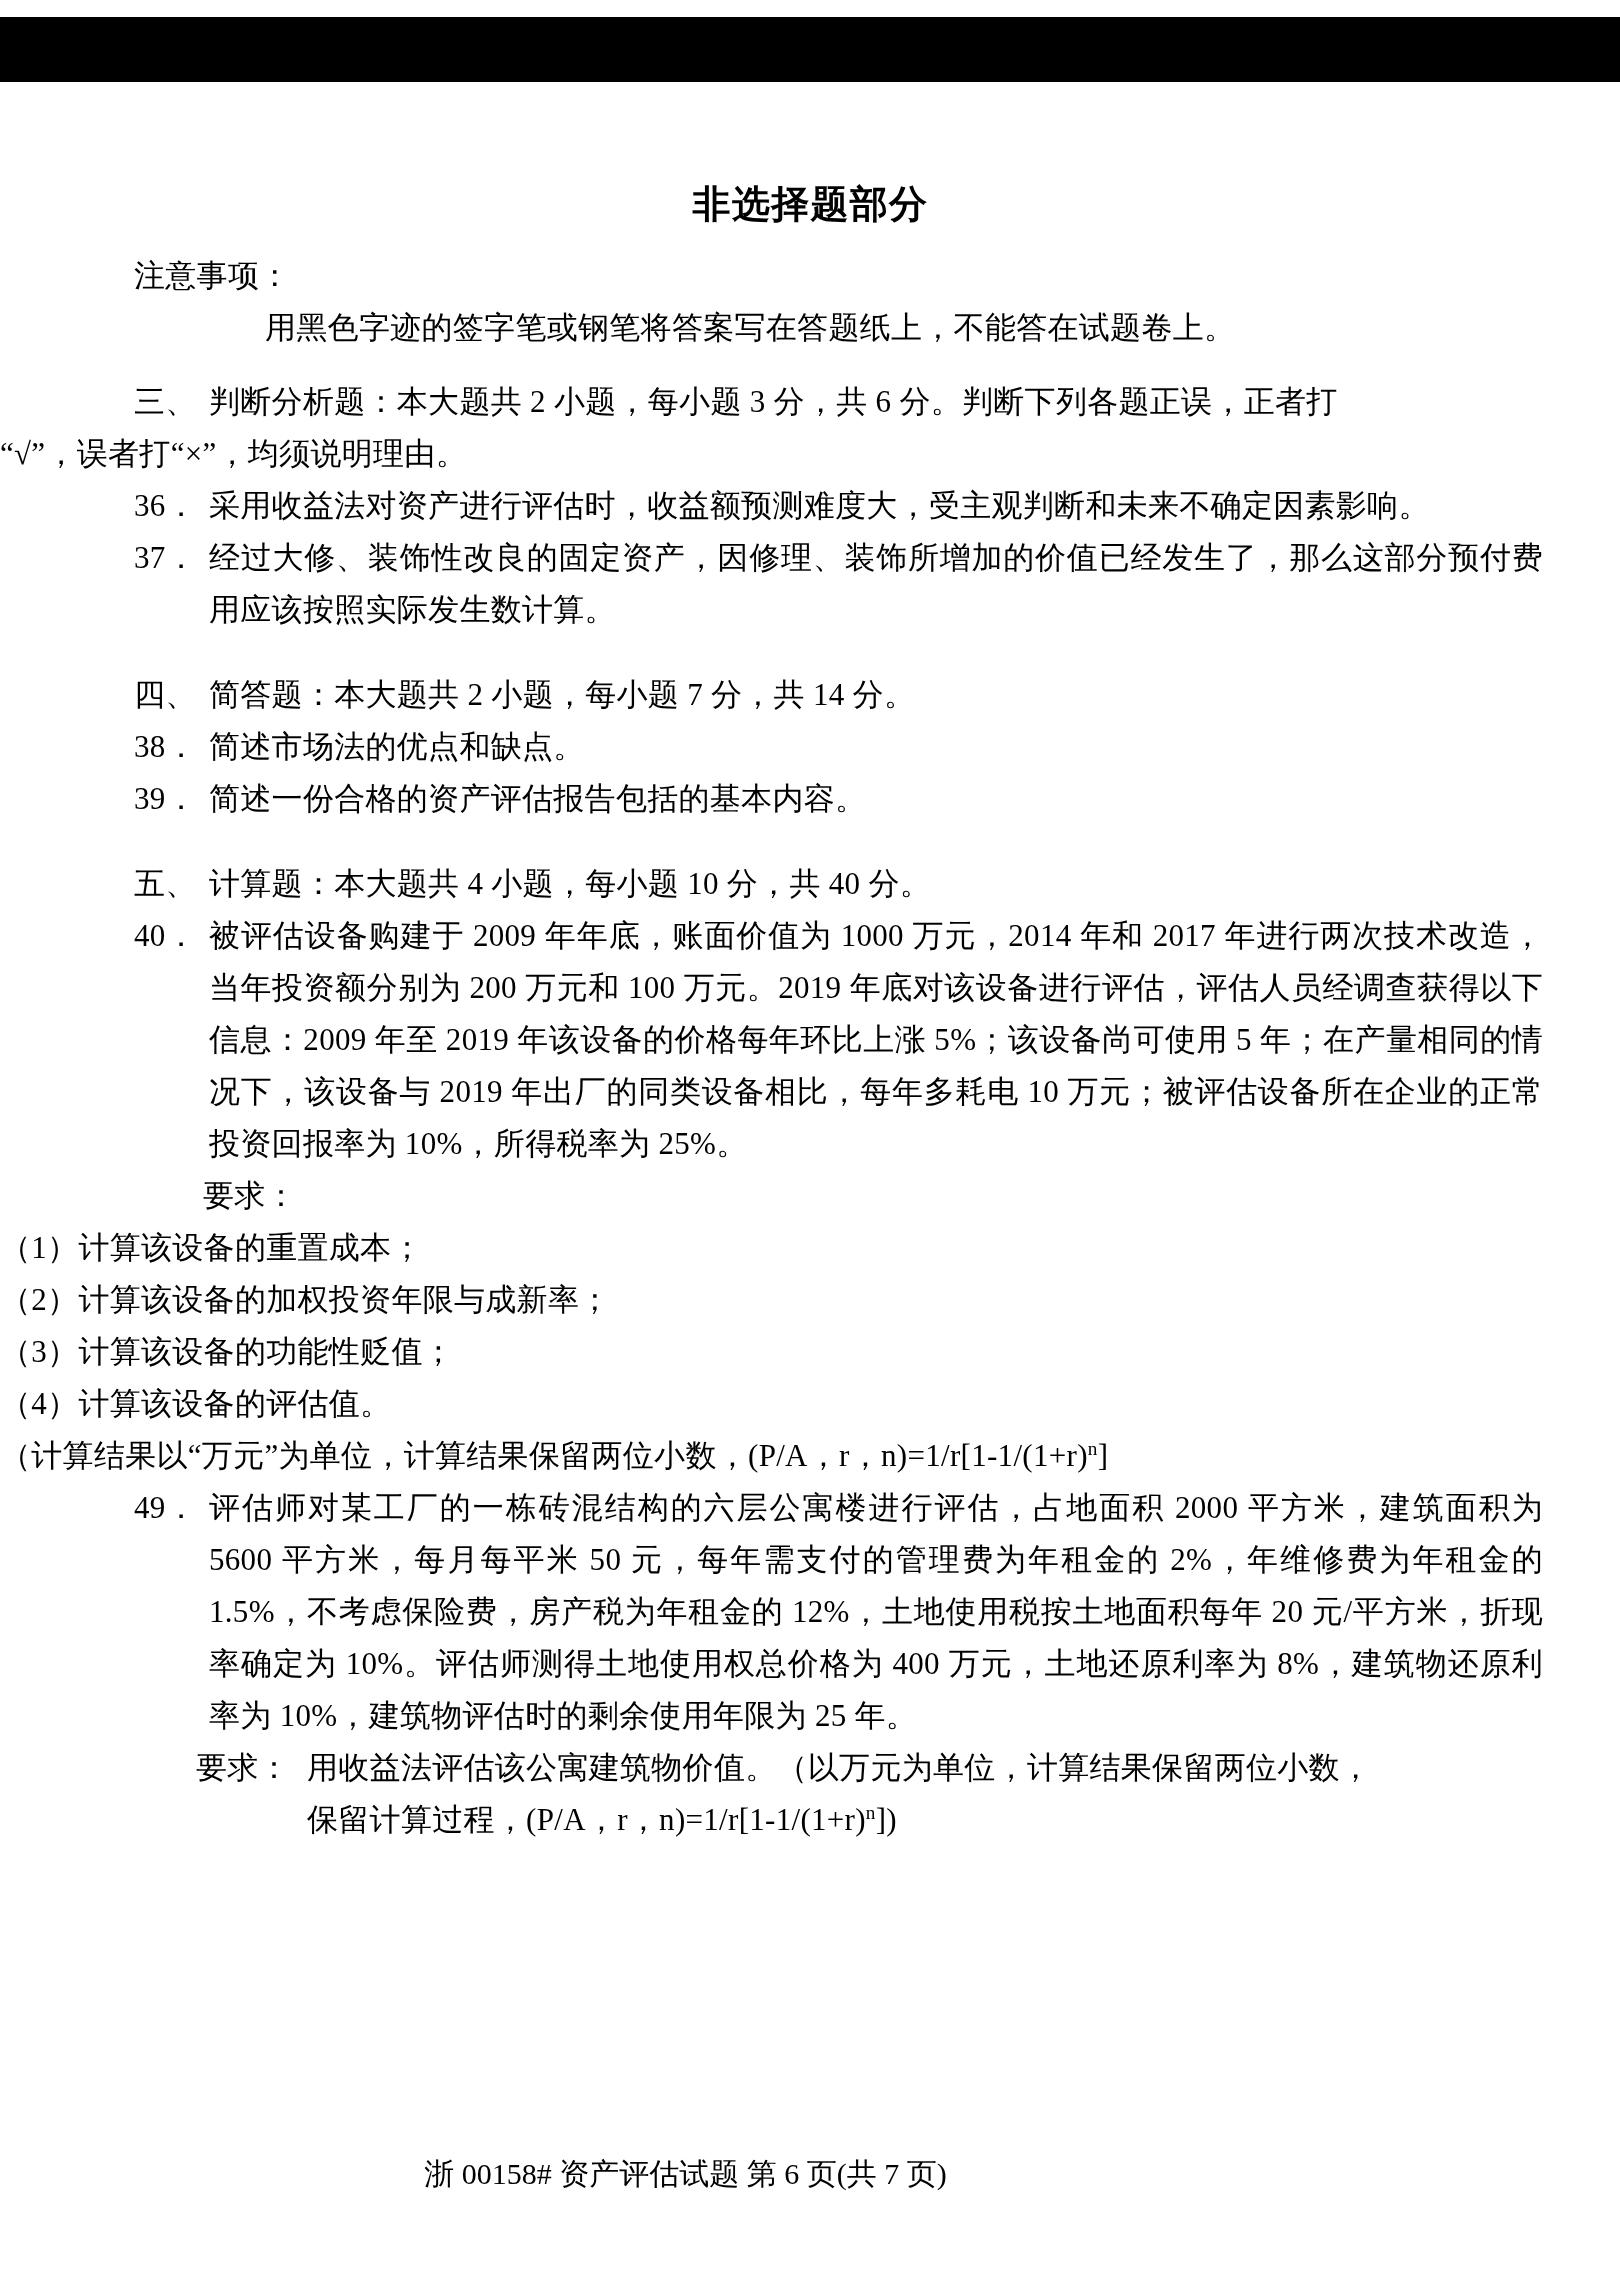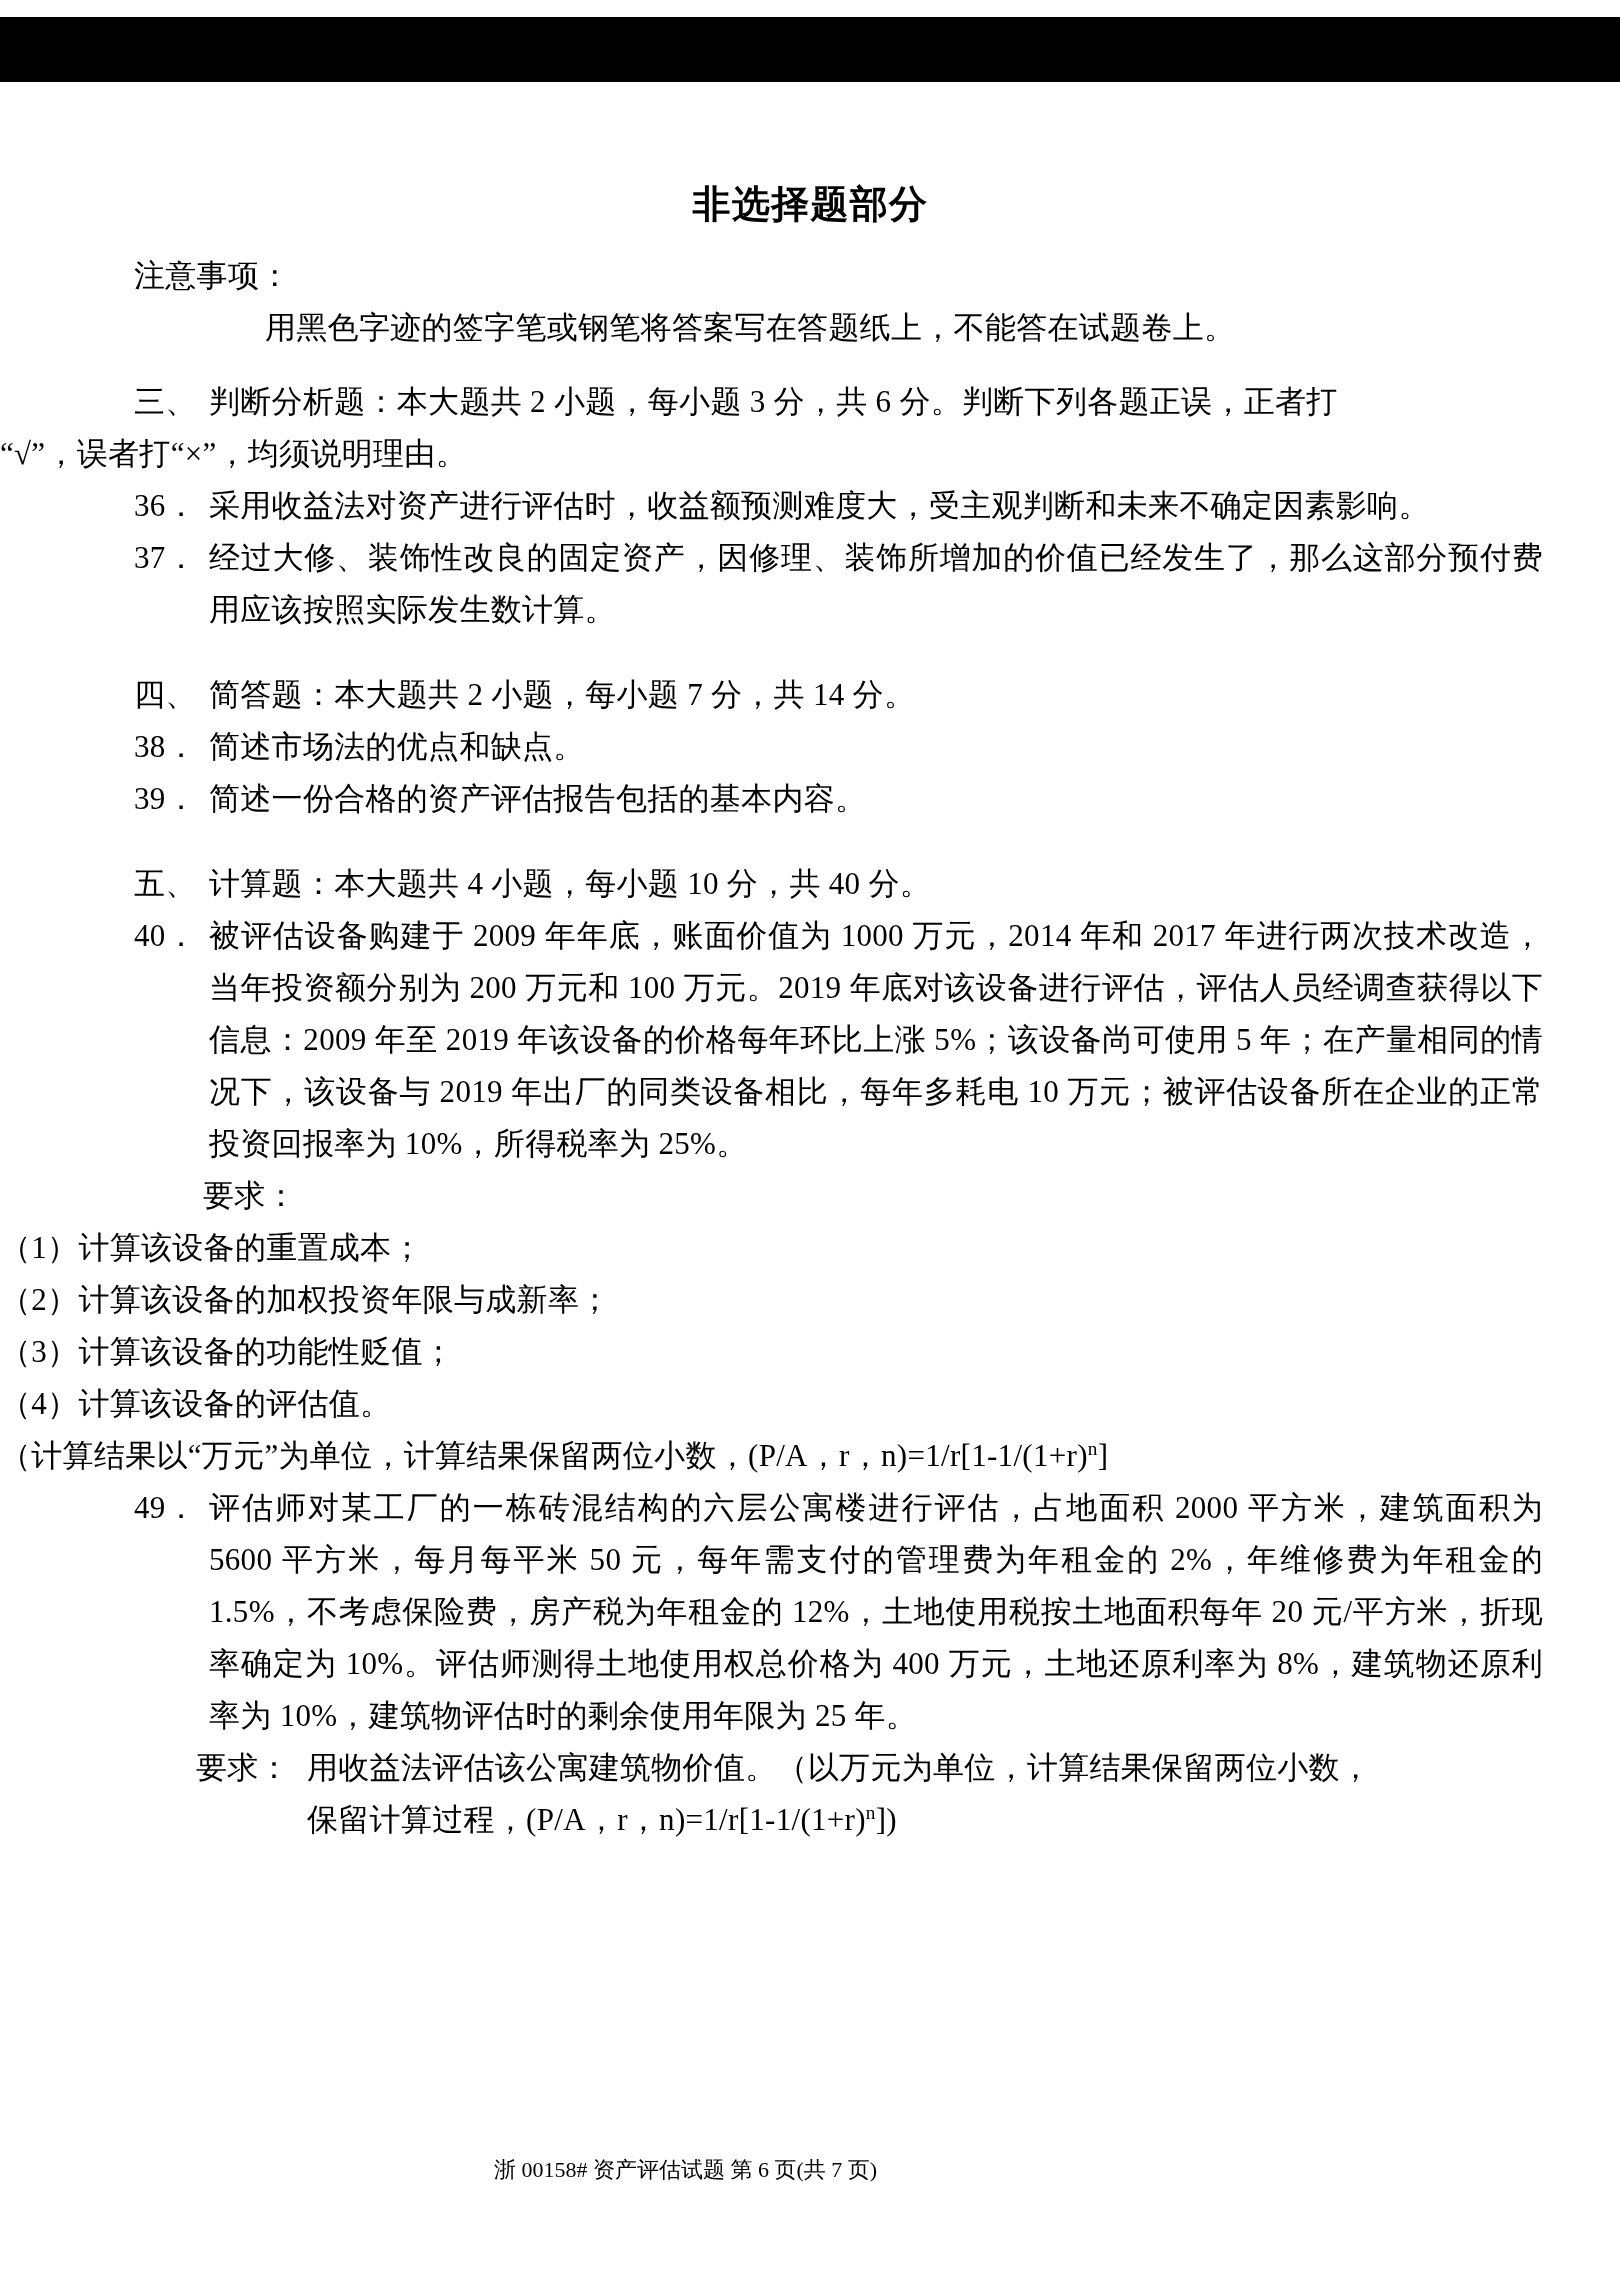--- a/index.html
+++ b/index.html
@@ -107,21 +107,21 @@
     line-height: 0;
   }
 
   
   .footer {
     position: absolute;
     left: 0;
     top: 2159px;
     width: 1371px;
     text-align: center;
-    font-size: 22px;
+    font-size: 30px;
     line-height: 1.0;
   }
 </style>
 </head>
 <body>
 
 <div class="scan-bar"></div>
 
 <div class="page-title">非选择题部分</div>
 

